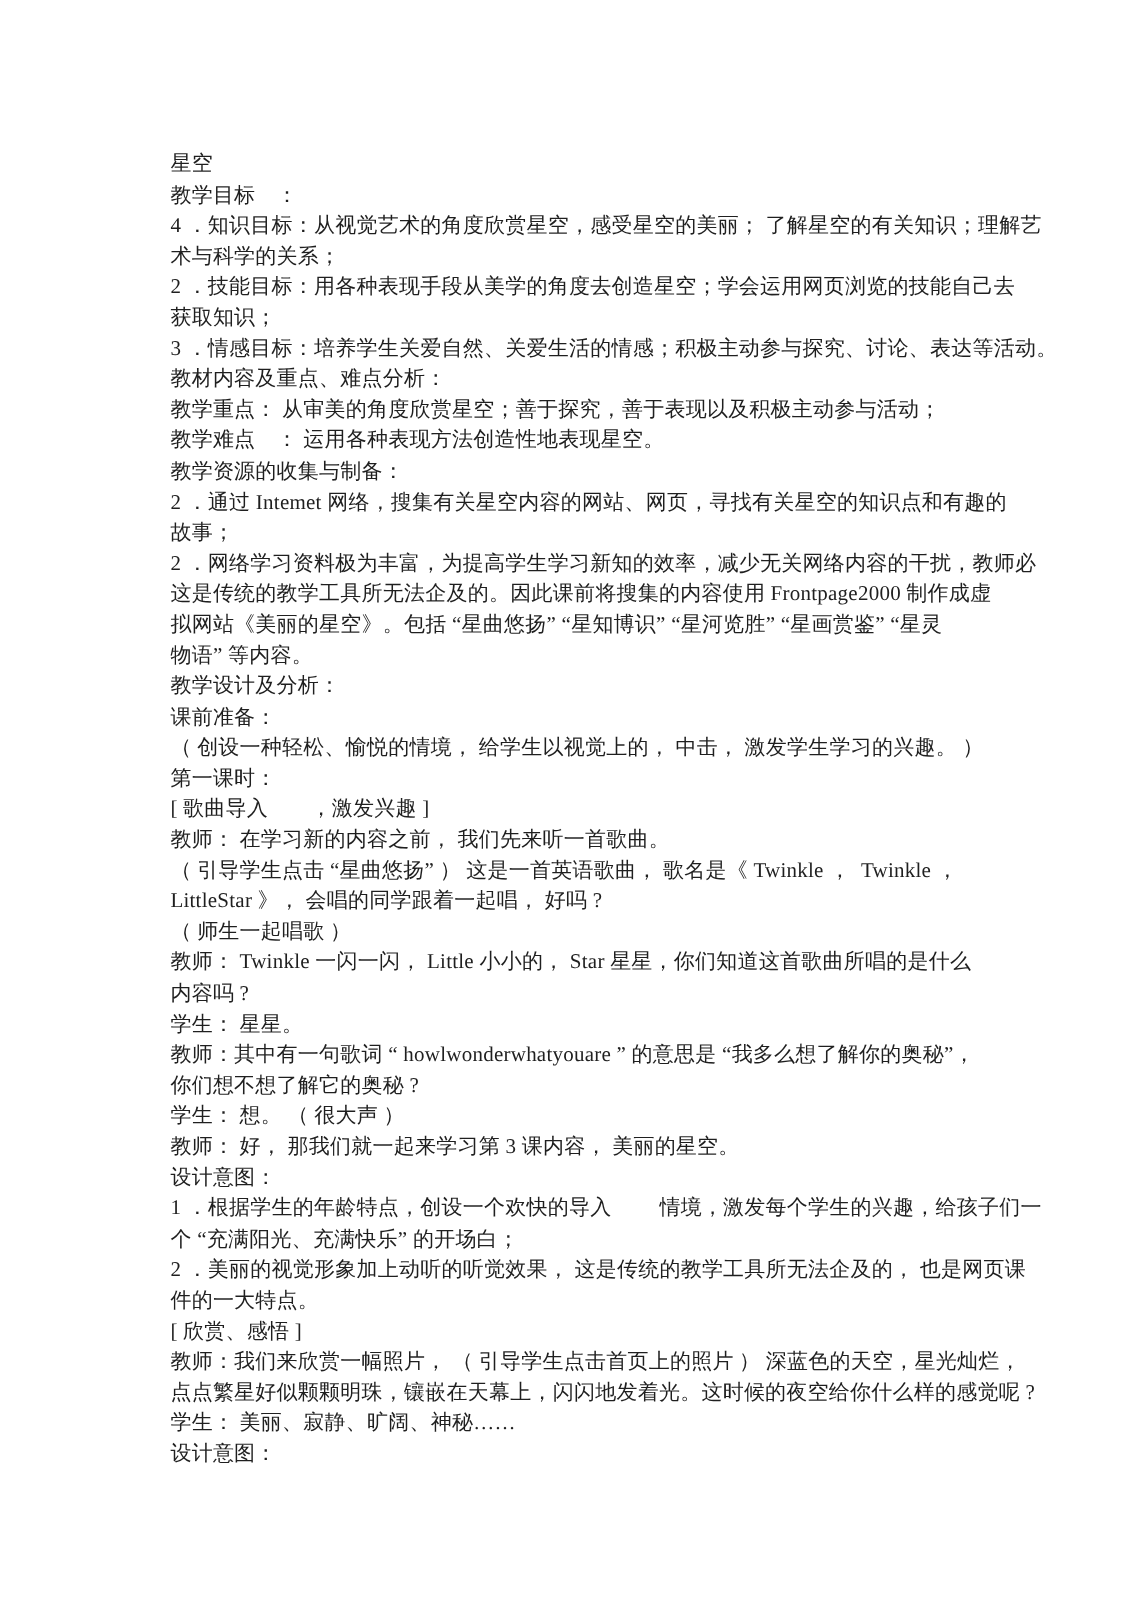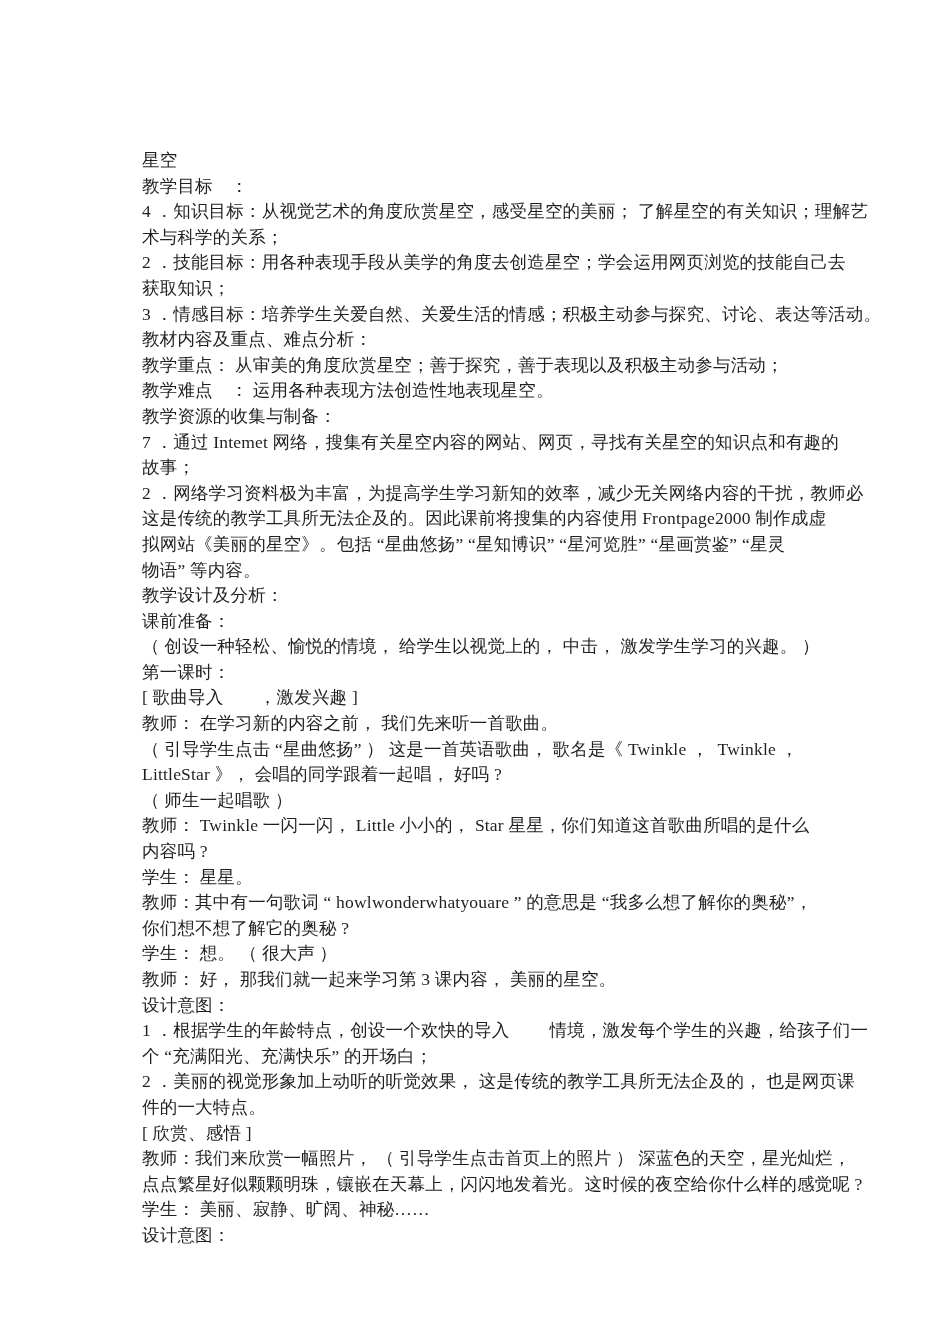--- a/index.html
+++ b/index.html
@@ -17,21 +17,20 @@
   }
   .doc-text {
     position: absolute;
     left: 142px;
     top: 124px;
     width: 706px;
     color: #1f1f1f;
     font-size: 17.5px;
     line-height: 25.6px;
     letter-spacing: 0.2px;
-    margin-top: 24px;
   }
   .doc-text .line {
     white-space: pre;
     height: 25.6px;
     overflow: visible;
   }
 </style>
 </head>
 <body>
 
@@ -42,21 +41,21 @@
       <div class="line">教学目标　：</div>
       <div class="line">4 ．知识目标：从视觉艺术的角度欣赏星空，感受星空的美丽； 了解星空的有关知识；理解艺</div>
       <div class="line">术与科学的关系；</div>
       <div class="line">2 ．技能目标：用各种表现手段从美学的角度去创造星空；学会运用网页浏览的技能自己去</div>
       <div class="line">获取知识；</div>
       <div class="line">3 ．情感目标：培养学生关爱自然、关爱生活的情感；积极主动参与探究、讨论、表达等活动。</div>
       <div class="line">教材内容及重点、难点分析：</div>
       <div class="line">教学重点： 从审美的角度欣赏星空；善于探究，善于表现以及积极主动参与活动；</div>
       <div class="line">教学难点　： 运用各种表现方法创造性地表现星空。</div>
       <div class="line">教学资源的收集与制备：</div>
-      <div class="line">7 ．通过 Intemet 网络，搜集有关星空内容的网站、网页，寻找有关星空的知识点和有趣的</div>
+      <div class="line">2 ．通过 Intemet 网络，搜集有关星空内容的网站、网页，寻找有关星空的知识点和有趣的</div>
       <div class="line">故事；</div>
       <div class="line">2 ．网络学习资料极为丰富，为提高学生学习新知的效率，减少无关网络内容的干扰，教师必</div>
       <div class="line">这是传统的教学工具所无法企及的。因此课前将搜集的内容使用 Frontpage2000 制作成虚</div>
       <div class="line">拟网站《美丽的星空》。包括 “星曲悠扬” “星知博识” “星河览胜” “星画赏鉴” “星灵</div>
       <div class="line">物语” 等内容。</div>
       <div class="line">教学设计及分析：</div>
       <div class="line">课前准备：</div>
       <div class="line">（ 创设一种轻松、愉悦的情境， 给学生以视觉上的， 中击， 激发学生学习的兴趣。 ）</div>
       <div class="line">第一课时：</div>
       <div class="line">[ 歌曲导入　　，激发兴趣 ]</div>

